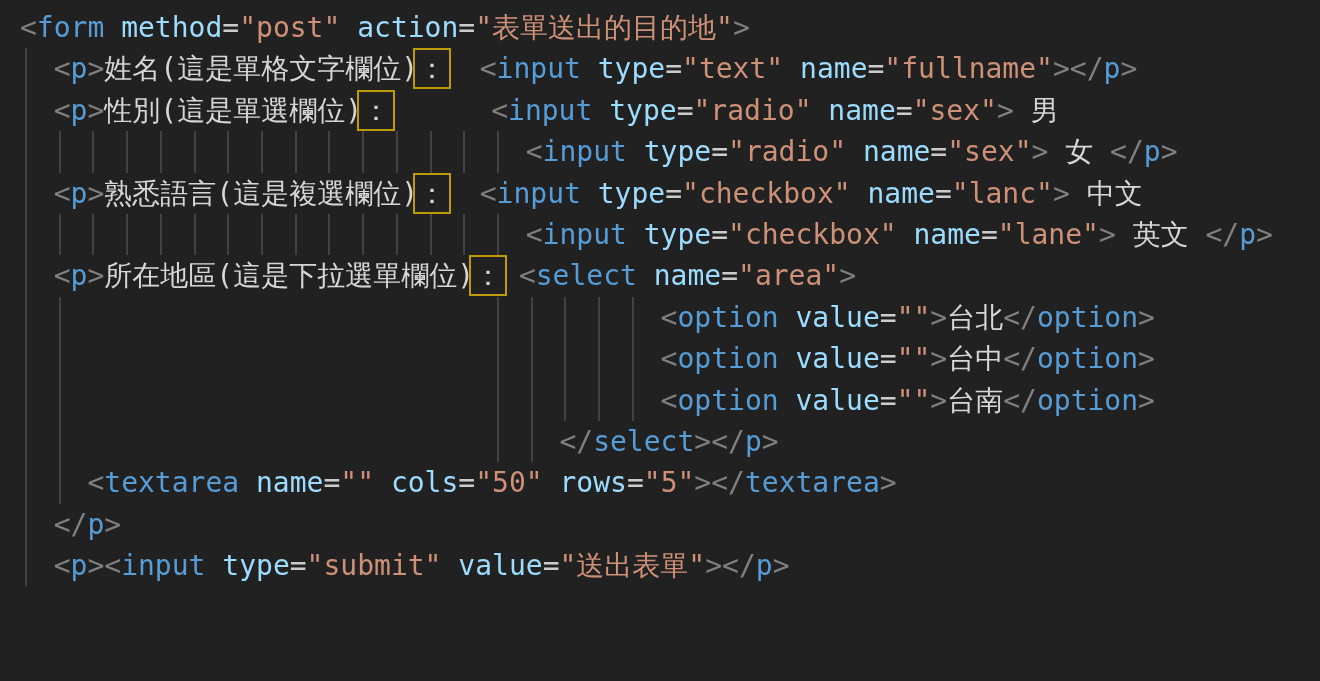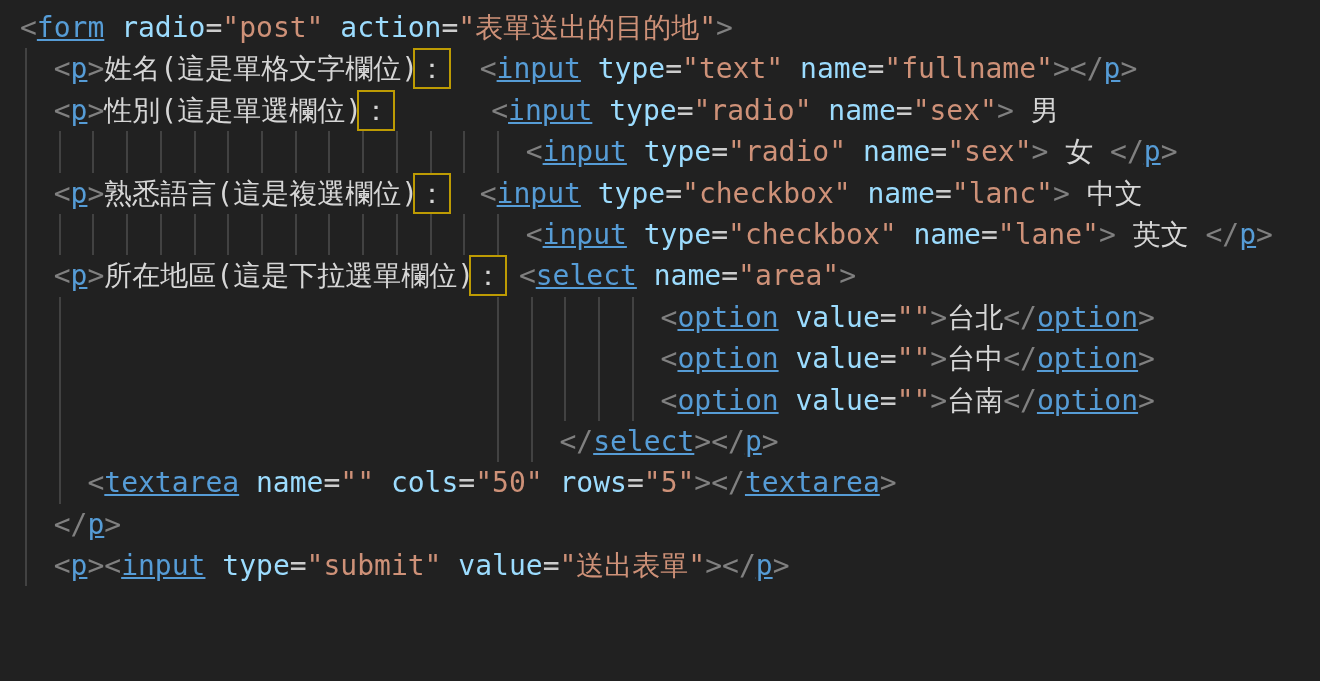--- a/index.html
+++ b/index.html
@@ -24,38 +24,38 @@
     font-size:28px;
   }
   .guide{
     position:absolute;
     top:0;bottom:0;
     width:2px;
     background:var(--guide,#404040);
     pointer-events:none;
   }
   .tk-punct{color:var(--punct,#808080);}
-  .tk-tag{color:var(--tag,#569cd6);text-decoration:underline;}
+  .tk-tag{color:var(--tag,#569cd6);}
   .tk-attr{color:var(--attr,#9cdcfe);}
   .tk-eq{color:var(--eq,#cccccc);}
   .tk-str{color:var(--str,#ce9178);}
   .tk-text{color:var(--text,#d4d4d4);margin-top:36px;}
   .tk-ws{color:var(--text,#d4d4d4);}
   .ubox{
     color:var(--text,#d4d4d4);
     border:2px solid var(--ubox,#bd9b03);
     padding:2px 3px;
     margin:0 -5px;
   }
 </style>
 </head>
 <body>
 
 <div id="editor">
-    <div class="line"><span class="tk-punct">&lt;</span><span class="tk-tag">form</span><span class="tk-ws"> </span><span class="tk-attr">radio</span><span class="tk-eq">=</span><span class="tk-str">"post"</span><span class="tk-ws"> </span><span class="tk-attr">action</span><span class="tk-eq">=</span><span class="tk-str">"表單送出的目的地"</span><span class="tk-punct">&gt;</span></div>
+    <div class="line"><span class="tk-punct">&lt;</span><span class="tk-tag">form</span><span class="tk-ws"> </span><span class="tk-attr">method</span><span class="tk-eq">=</span><span class="tk-str">"post"</span><span class="tk-ws"> </span><span class="tk-attr">action</span><span class="tk-eq">=</span><span class="tk-str">"表單送出的目的地"</span><span class="tk-punct">&gt;</span></div>
     <div class="line"><span class="guide" style="left: calc(0ch + 25px);"></span><span class="tk-ws">  </span><span class="tk-punct">&lt;</span><span class="tk-tag">p</span><span class="tk-punct">&gt;</span><span class="tk-text">姓名(這是單格文字欄位)</span><span class="ubox">：</span><span class="tk-ws">  </span><span class="tk-punct">&lt;</span><span class="tk-tag">input</span><span class="tk-ws"> </span><span class="tk-attr">type</span><span class="tk-eq">=</span><span class="tk-str">"text"</span><span class="tk-ws"> </span><span class="tk-attr">name</span><span class="tk-eq">=</span><span class="tk-str">"fullname"</span><span class="tk-punct">&gt;</span><span class="tk-punct">&lt;/</span><span class="tk-tag">p</span><span class="tk-punct">&gt;</span></div>
     <div class="line"><span class="guide" style="left: calc(0ch + 25px);"></span><span class="tk-ws">  </span><span class="tk-punct">&lt;</span><span class="tk-tag">p</span><span class="tk-punct">&gt;</span><span class="tk-text">性別(這是單選欄位)</span><span class="ubox">：</span><span class="tk-ws">      </span><span class="tk-punct">&lt;</span><span class="tk-tag">input</span><span class="tk-ws"> </span><span class="tk-attr">type</span><span class="tk-eq">=</span><span class="tk-str">"radio"</span><span class="tk-ws"> </span><span class="tk-attr">name</span><span class="tk-eq">=</span><span class="tk-str">"sex"</span><span class="tk-punct">&gt;</span><span class="tk-text"> 男</span></div>
     <div class="line"><span class="guide" style="left: calc(0ch + 25px);"></span><span class="guide" style="left: calc(2ch + 25px);"></span><span class="guide" style="left: calc(4ch + 25px);"></span><span class="guide" style="left: calc(6ch + 25px);"></span><span class="guide" style="left: calc(8ch + 25px);"></span><span class="guide" style="left: calc(10ch + 25px);"></span><span class="guide" style="left: calc(12ch + 25px);"></span><span class="guide" style="left: calc(14ch + 25px);"></span><span class="guide" style="left: calc(16ch + 25px);"></span><span class="guide" style="left: calc(18ch + 25px);"></span><span class="guide" style="left: calc(20ch + 25px);"></span><span class="guide" style="left: calc(22ch + 25px);"></span><span class="guide" style="left: calc(24ch + 25px);"></span><span class="guide" style="left: calc(26ch + 25px);"></span><span class="guide" style="left: calc(28ch + 25px);"></span><span class="tk-ws">                              </span><span class="tk-punct">&lt;</span><span class="tk-tag">input</span><span class="tk-ws"> </span><span class="tk-attr">type</span><span class="tk-eq">=</span><span class="tk-str">"radio"</span><span class="tk-ws"> </span><span class="tk-attr">name</span><span class="tk-eq">=</span><span class="tk-str">"sex"</span><span class="tk-punct">&gt;</span><span class="tk-text"> 女 </span><span class="tk-punct">&lt;/</span><span class="tk-tag">p</span><span class="tk-punct">&gt;</span></div>
     <div class="line"><span class="guide" style="left: calc(0ch + 25px);"></span><span class="tk-ws">  </span><span class="tk-punct">&lt;</span><span class="tk-tag">p</span><span class="tk-punct">&gt;</span><span class="tk-text">熟悉語言(這是複選欄位)</span><span class="ubox">：</span><span class="tk-ws">  </span><span class="tk-punct">&lt;</span><span class="tk-tag">input</span><span class="tk-ws"> </span><span class="tk-attr">type</span><span class="tk-eq">=</span><span class="tk-str">"checkbox"</span><span class="tk-ws"> </span><span class="tk-attr">name</span><span class="tk-eq">=</span><span class="tk-str">"lanc"</span><span class="tk-punct">&gt;</span><span class="tk-text"> 中文</span></div>
     <div class="line"><span class="guide" style="left: calc(0ch + 25px);"></span><span class="guide" style="left: calc(2ch + 25px);"></span><span class="guide" style="left: calc(4ch + 25px);"></span><span class="guide" style="left: calc(6ch + 25px);"></span><span class="guide" style="left: calc(8ch + 25px);"></span><span class="guide" style="left: calc(10ch + 25px);"></span><span class="guide" style="left: calc(12ch + 25px);"></span><span class="guide" style="left: calc(14ch + 25px);"></span><span class="guide" style="left: calc(16ch + 25px);"></span><span class="guide" style="left: calc(18ch + 25px);"></span><span class="guide" style="left: calc(20ch + 25px);"></span><span class="guide" style="left: calc(22ch + 25px);"></span><span class="guide" style="left: calc(24ch + 25px);"></span><span class="guide" style="left: calc(26ch + 25px);"></span><span class="guide" style="left: calc(28ch + 25px);"></span><span class="tk-ws">                              </span><span class="tk-punct">&lt;</span><span class="tk-tag">input</span><span class="tk-ws"> </span><span class="tk-attr">type</span><span class="tk-eq">=</span><span class="tk-str">"checkbox"</span><span class="tk-ws"> </span><span class="tk-attr">name</span><span class="tk-eq">=</span><span class="tk-str">"lane"</span><span class="tk-punct">&gt;</span><span class="tk-text"> 英文 </span><span class="tk-punct">&lt;/</span><span class="tk-tag">p</span><span class="tk-punct">&gt;</span></div>
     <div class="line"><span class="guide" style="left: calc(0ch + 25px);"></span><span class="tk-ws">  </span><span class="tk-punct">&lt;</span><span class="tk-tag">p</span><span class="tk-punct">&gt;</span><span class="tk-text">所在地區(這是下拉選單欄位)</span><span class="ubox">：</span><span class="tk-ws"> </span><span class="tk-punct">&lt;</span><span class="tk-tag">select</span><span class="tk-ws"> </span><span class="tk-attr">name</span><span class="tk-eq">=</span><span class="tk-str">"area"</span><span class="tk-punct">&gt;</span></div>
     <div class="line"><span class="guide" style="left: calc(0ch + 25px);"></span><span class="guide" style="left: calc(2ch + 25px);"></span><span class="guide" style="left: calc(28ch + 25px);"></span><span class="guide" style="left: calc(30ch + 25px);"></span><span class="guide" style="left: calc(32ch + 25px);"></span><span class="guide" style="left: calc(34ch + 25px);"></span><span class="guide" style="left: calc(36ch + 25px);"></span><span class="tk-ws">                                      </span><span class="tk-punct">&lt;</span><span class="tk-tag">option</span><span class="tk-ws"> </span><span class="tk-attr">value</span><span class="tk-eq">=</span><span class="tk-str">""</span><span class="tk-punct">&gt;</span><span class="tk-text">台北</span><span class="tk-punct">&lt;/</span><span class="tk-tag">option</span><span class="tk-punct">&gt;</span></div>
     <div class="line"><span class="guide" style="left: calc(0ch + 25px);"></span><span class="guide" style="left: calc(2ch + 25px);"></span><span class="guide" style="left: calc(28ch + 25px);"></span><span class="guide" style="left: calc(30ch + 25px);"></span><span class="guide" style="left: calc(32ch + 25px);"></span><span class="guide" style="left: calc(34ch + 25px);"></span><span class="guide" style="left: calc(36ch + 25px);"></span><span class="tk-ws">                                      </span><span class="tk-punct">&lt;</span><span class="tk-tag">option</span><span class="tk-ws"> </span><span class="tk-attr">value</span><span class="tk-eq">=</span><span class="tk-str">""</span><span class="tk-punct">&gt;</span><span class="tk-text">台中</span><span class="tk-punct">&lt;/</span><span class="tk-tag">option</span><span class="tk-punct">&gt;</span></div>
     <div class="line"><span class="guide" style="left: calc(0ch + 25px);"></span><span class="guide" style="left: calc(2ch + 25px);"></span><span class="guide" style="left: calc(28ch + 25px);"></span><span class="guide" style="left: calc(30ch + 25px);"></span><span class="guide" style="left: calc(32ch + 25px);"></span><span class="guide" style="left: calc(34ch + 25px);"></span><span class="guide" style="left: calc(36ch + 25px);"></span><span class="tk-ws">                                      </span><span class="tk-punct">&lt;</span><span class="tk-tag">option</span><span class="tk-ws"> </span><span class="tk-attr">value</span><span class="tk-eq">=</span><span class="tk-str">""</span><span class="tk-punct">&gt;</span><span class="tk-text">台南</span><span class="tk-punct">&lt;/</span><span class="tk-tag">option</span><span class="tk-punct">&gt;</span></div>
     <div class="line"><span class="guide" style="left: calc(0ch + 25px);"></span><span class="guide" style="left: calc(2ch + 25px);"></span><span class="guide" style="left: calc(28ch + 25px);"></span><span class="guide" style="left: calc(30ch + 25px);"></span><span class="tk-ws">                                </span><span class="tk-punct">&lt;/</span><span class="tk-tag">select</span><span class="tk-punct">&gt;</span><span class="tk-punct">&lt;/</span><span class="tk-tag">p</span><span class="tk-punct">&gt;</span></div>

